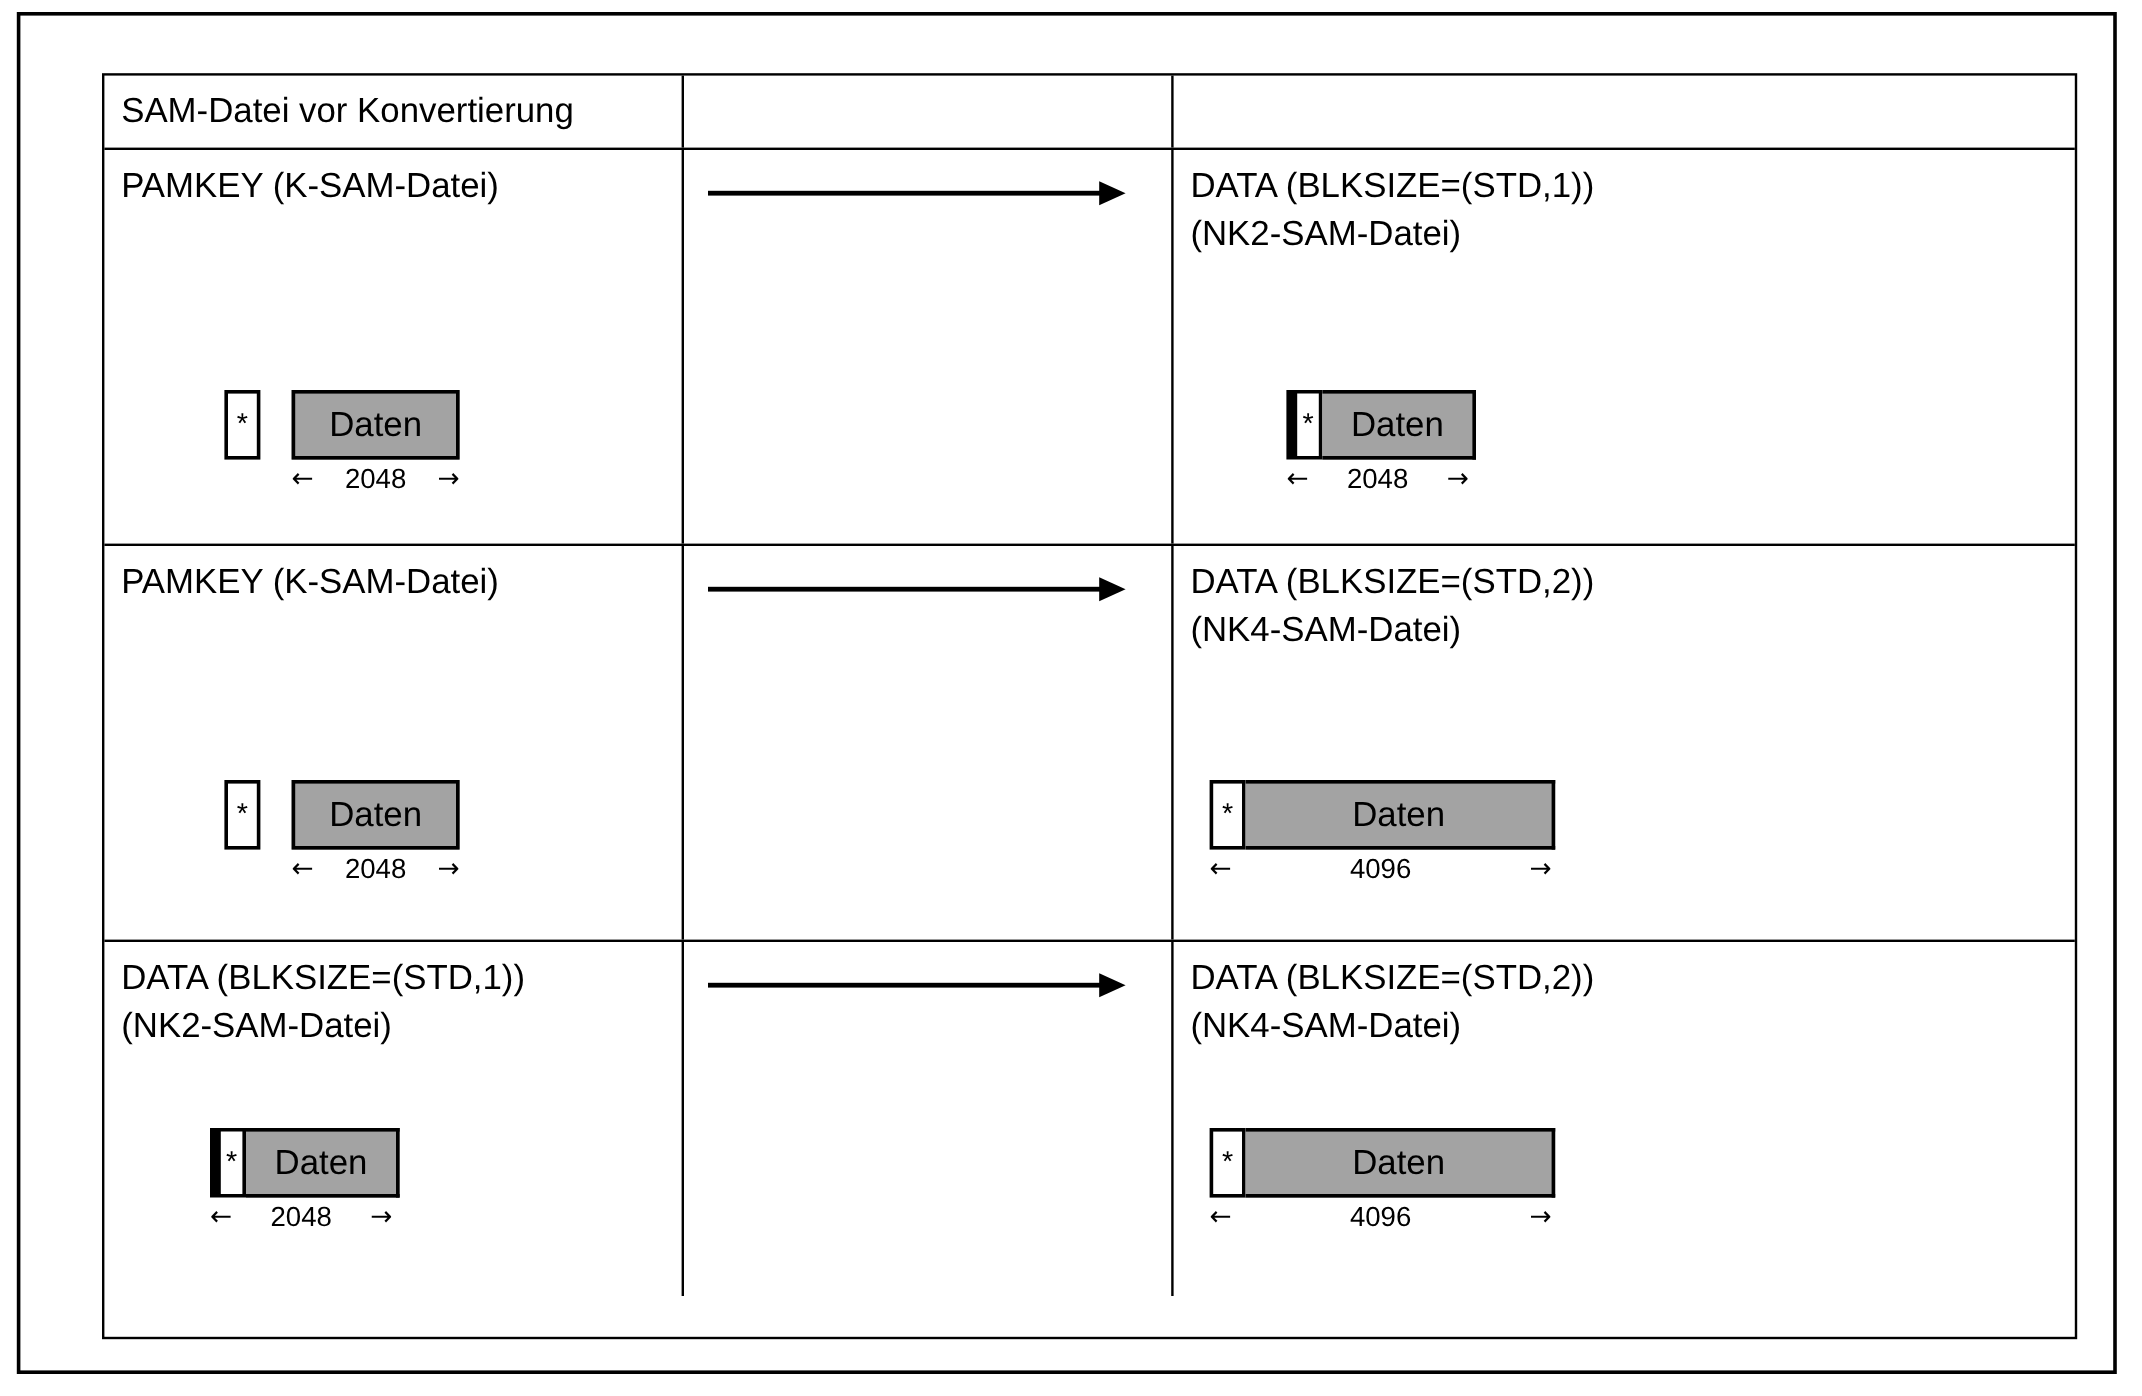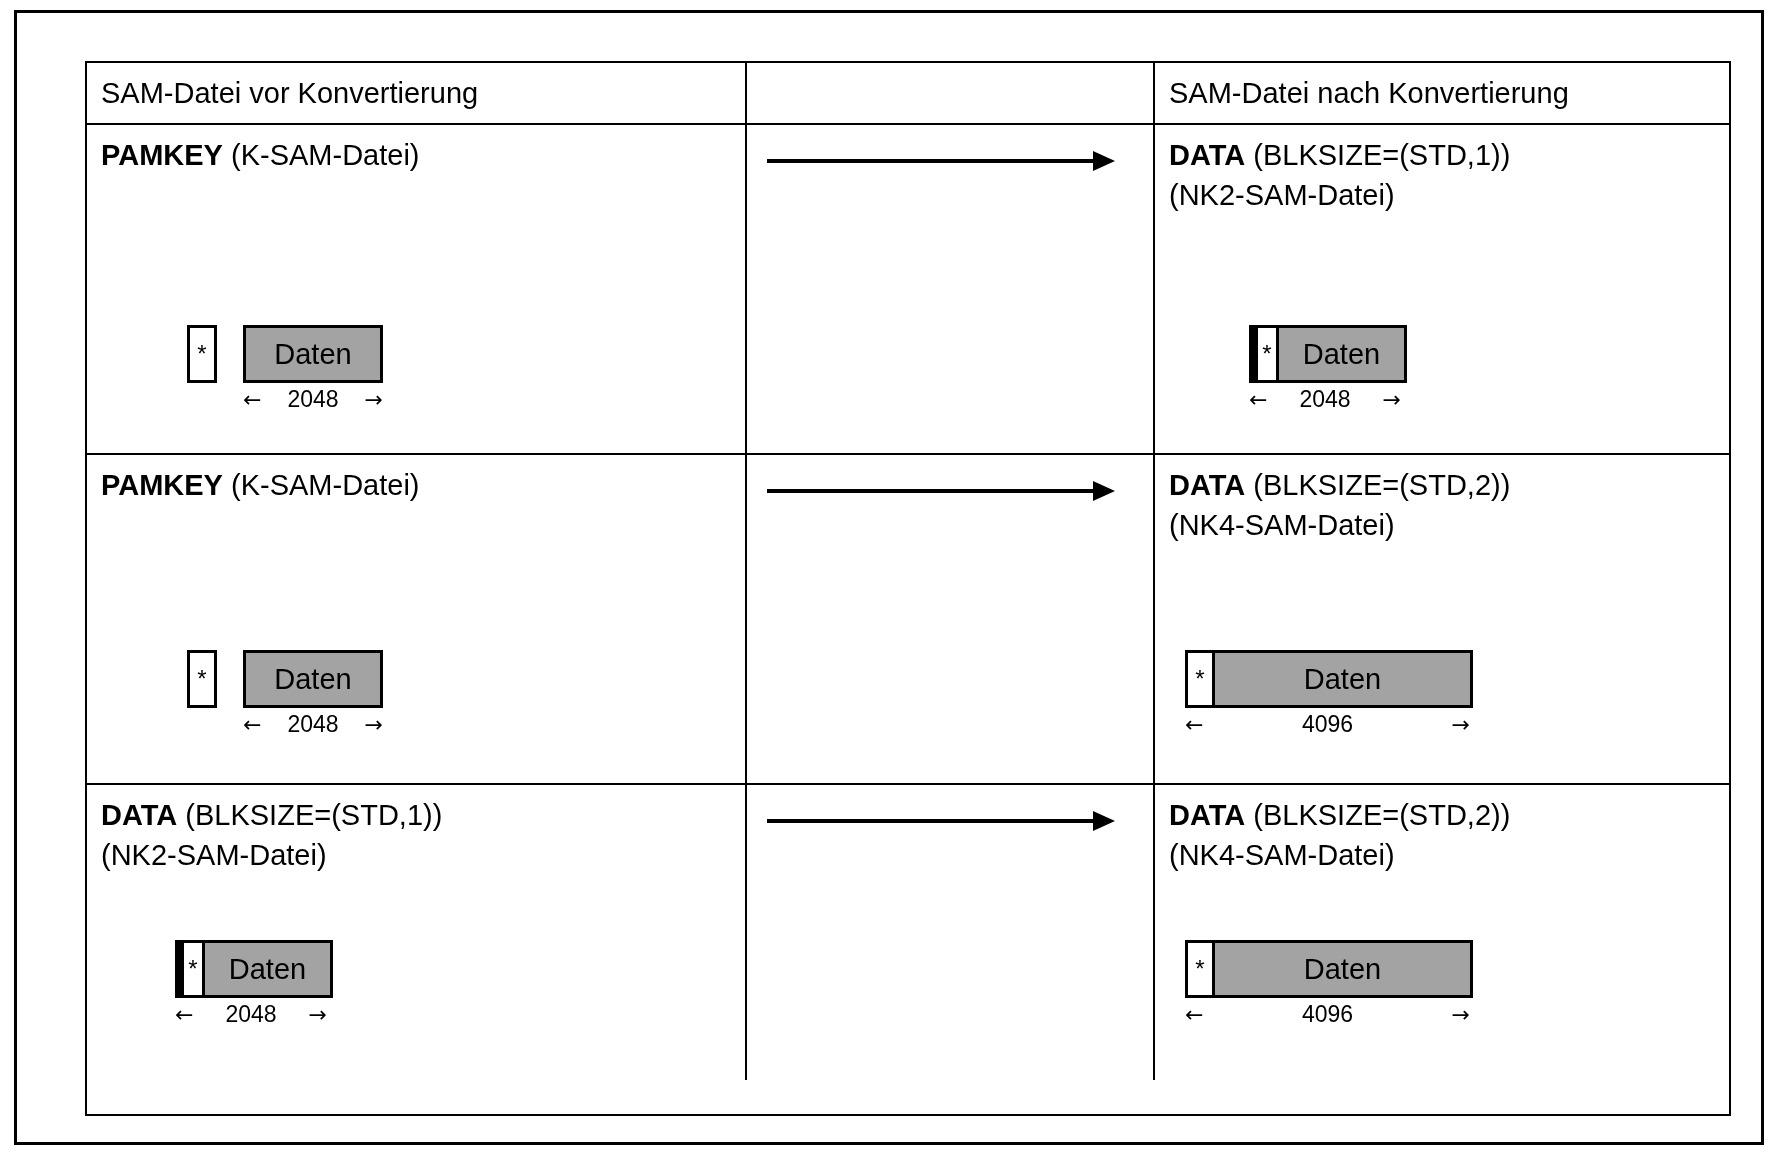--- a/index.html
+++ b/index.html
@@ -50,30 +50,30 @@
 
   .header-row { height: 62px; }
   .body-row { height: 330px; }
   .body-row.third { height: 295px; }
 
   .cell {
     box-sizing: border-box;
     position: relative;
     padding: 10px 14px 0 14px;
   }
-  .cell.col-left { width: 660px; border-right: 2px solid #000000; }
+  .cell.col-left { width: 483px; border-right: 2px solid #000000; }
   .cell.col-mid  { width: 408px; border-right: 2px solid #000000; }
   .cell.col-right{ flex: 1 1 auto; }
 
   .cell-title {
     font-size: 29px;
     line-height: 40px;
     white-space: nowrap;
   }
-  .cell-title .bold { font-weight: bold; margin-top: 17px; }
+  .cell-title .bold { font-weight: normal; margin-top: 17px; }
 
   .title-line2 {
     font-size: 29px;
     line-height: 40px;
     white-space: nowrap;
   }
 
   
   .arrow-wrap {
     position: absolute;
@@ -166,23 +166,20 @@
 <div class="page-frame">
   <div class="diagram-table">
 
     <div class="table-row header-row">
       <div class="cell col-left">
         <div class="cell-title">SAM-Datei vor Konvertierung</div>
       </div>
       <div class="cell col-mid">
         <div class="cell-title"></div>
       </div>
-      <div class="cell col-right">
-        <div class="cell-title">SAM-Datei nach Konvertierung</div>
-      </div>
     </div>
 
     <div class="table-row body-row">
       <div class="cell col-left">
         <div class="cell-title">
           <span class="bold">PAMKEY</span><span> (K-SAM-Datei)</span>
         </div>
         <div class="blockgroup" style="left:100px; top:200px;">
           <div class="blockrow">
             <div class="star-box">*</div>

